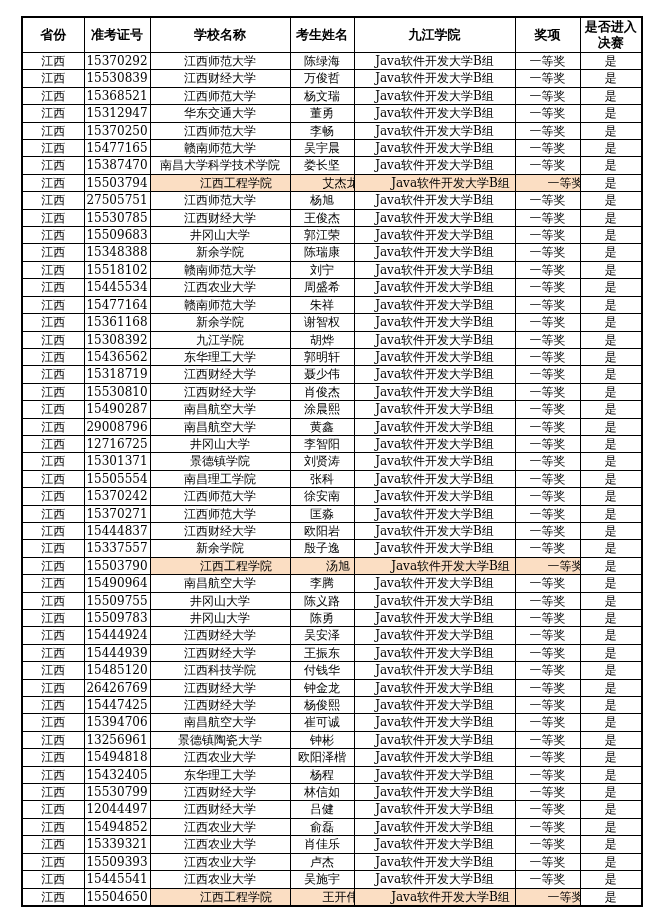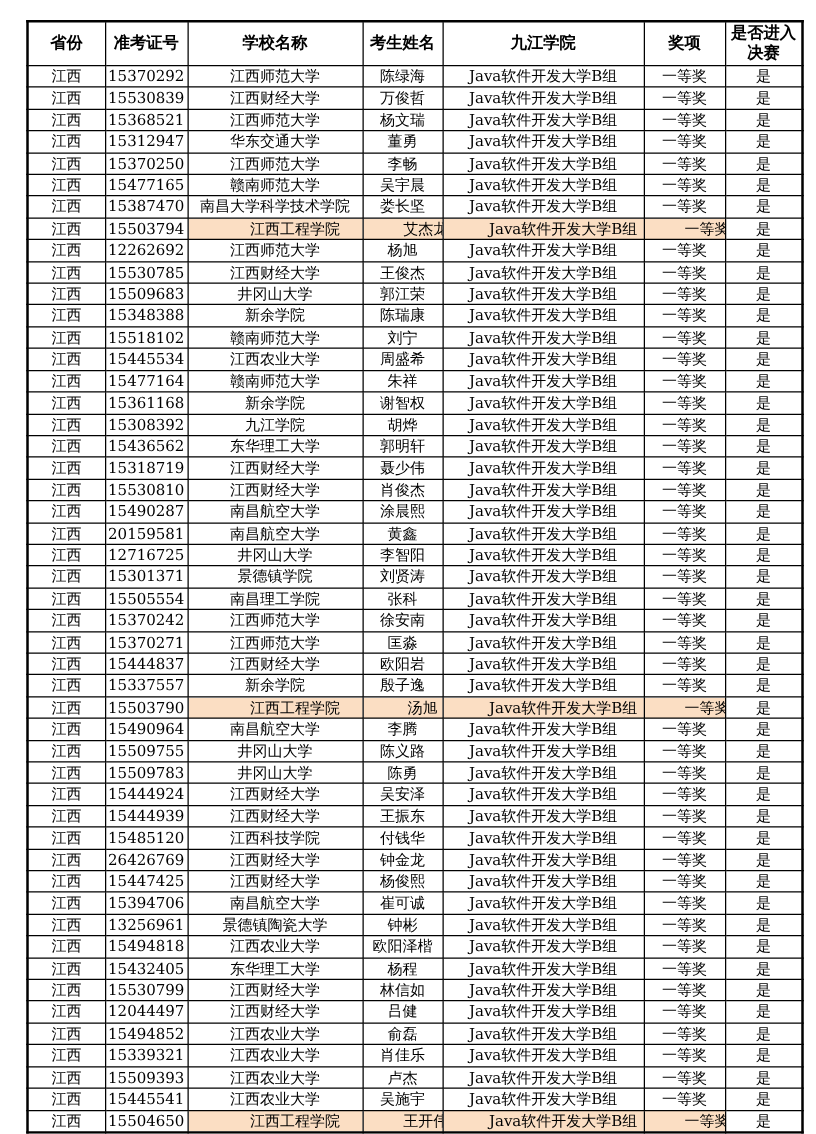--- a/index.html
+++ b/index.html
@@ -129,21 +129,21 @@
         <td>江西</td>
         <td>15503794</td>
         <td class="hl">江西工程学院</td>
         <td class="hl">艾杰龙</td>
         <td class="hl">Java软件开发大学B组</td>
         <td class="hl">一等奖</td>
         <td>是</td>
       </tr>
       <tr>
         <td>江西</td>
-        <td>12262692</td>
+        <td>27505751</td>
         <td>江西师范大学</td>
         <td>杨旭</td>
         <td>Java软件开发大学B组</td>
         <td>一等奖</td>
         <td>是</td>
       </tr>
       <tr>
         <td>江西</td>
         <td>15530785</td>
         <td>江西财经大学</td>
@@ -246,21 +246,21 @@
         <td>江西</td>
         <td>15490287</td>
         <td>南昌航空大学</td>
         <td>涂晨熙</td>
         <td>Java软件开发大学B组</td>
         <td>一等奖</td>
         <td>是</td>
       </tr>
       <tr>
         <td>江西</td>
-        <td>20159581</td>
+        <td>29008796</td>
         <td>南昌航空大学</td>
         <td>黄鑫</td>
         <td>Java软件开发大学B组</td>
         <td>一等奖</td>
         <td>是</td>
       </tr>
       <tr>
         <td>江西</td>
         <td>12716725</td>
         <td>井冈山大学</td>

